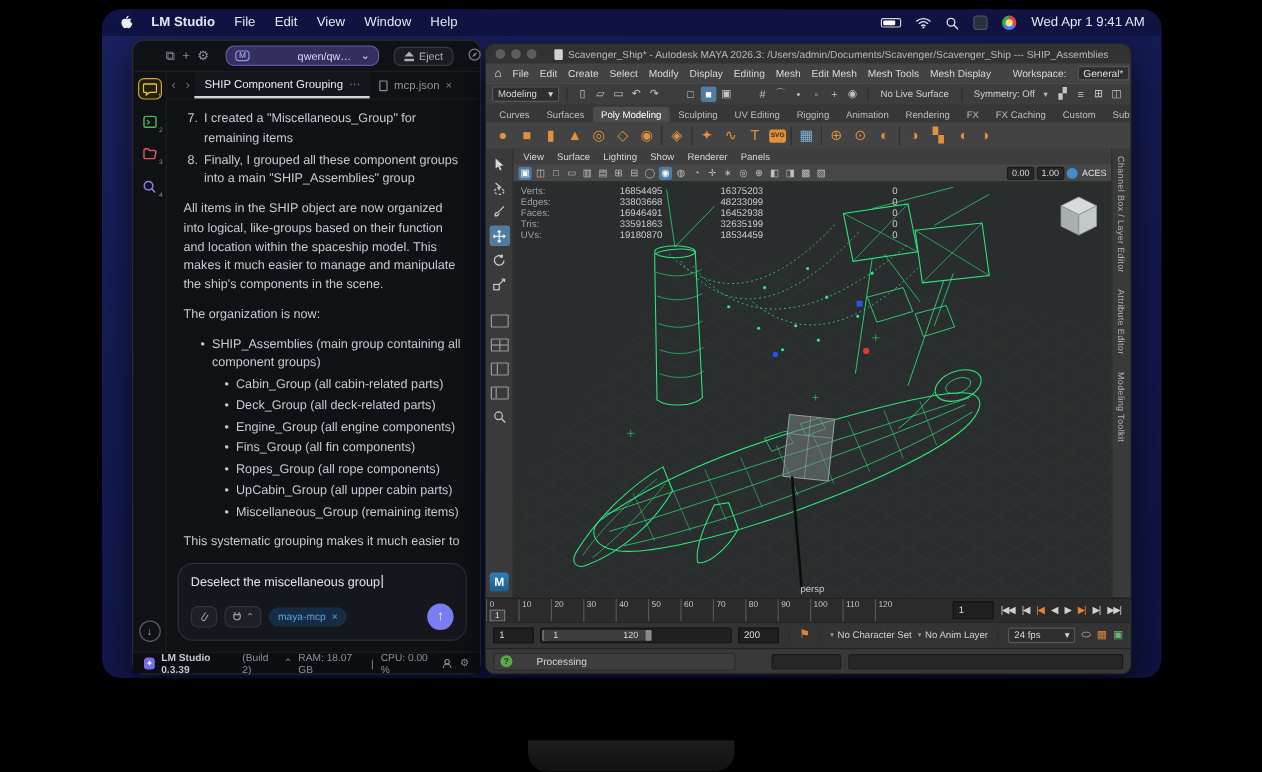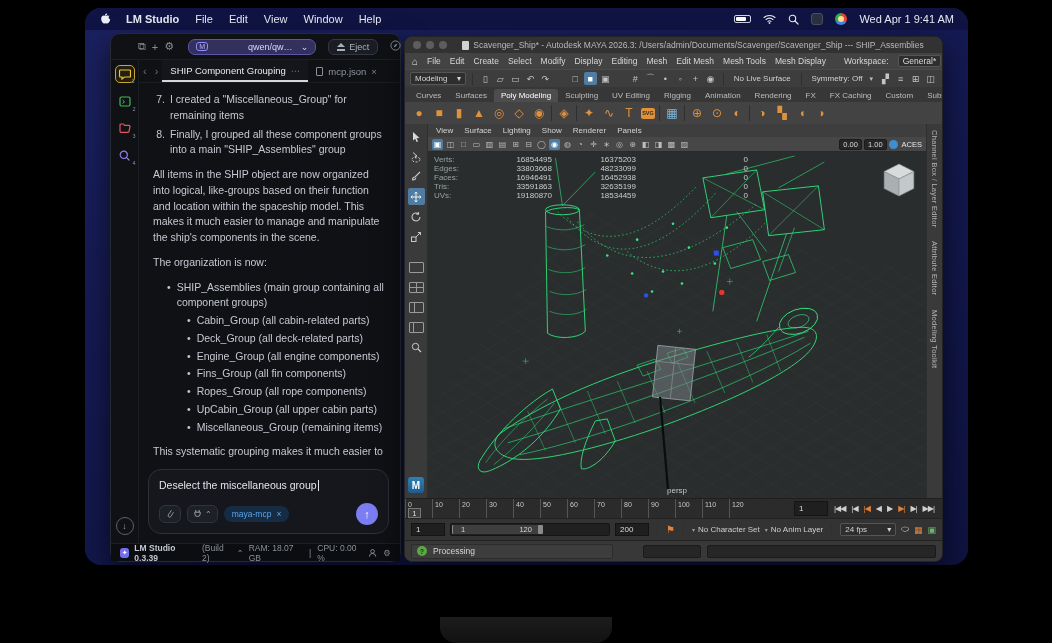--- a/index.html
+++ b/index.html
@@ -168,21 +168,21 @@
     display:flex; justify-content:space-between; align-items:center; color:#d5d5d5; font-size:7.5px; padding:0 8px; }
   .rg-handle { position:absolute; top:1px; bottom:1px; width:5px; background:#8a8a8a; border-radius:1px; }
   .key-ico { color:#e0823c; font-size:10px; }
   .rg-dd { display:flex; align-items:center; gap:3px; font-size:8px; color:#cfcfcf; white-space:nowrap; }
   .fps-dd { width:56px; height:13px; background:#2e2e2e; border:1px solid #555; font-size:8px; color:#d5d5d5;
     display:flex; align-items:center; justify-content:space-between; padding:0 4px; border-radius:2px; }
   .rg-ico { font-size:9px; color:#cfcfcf; }
   .rg-ico.anim { color:#e0823c; }
   .rg-ico.tile { color:#6db56d; }
   .m-cmd { height:21px; background:#383838; display:flex; align-items:center; padding:0 6px; gap:6px; border-top:1px solid #222; }
-  .proc-wrap { flex:1; display:flex; align-items:center; gap:6px; background:#3d3d3d; border:1px solid #2c2c2c; height:15px; padding:0 5px; border-radius:2px; }
+  .proc-wrap { flex:1; display:flex; align-items:center; gap:20px; background:#3d3d3d; border:1px solid #2c2c2c; height:15px; padding:0 5px; border-radius:2px; }
   .proc-dot { width:10px; height:10px; border-radius:50%; background:#5aa743; color:#173311; font-size:7px; display:flex; align-items:center; justify-content:center; font-weight:bold; }
   .proc-txt { font-size:8.5px; color:#d5d5d5; }
   .mel { font-size:8.5px; color:#cfcfcf; font-weight:bold;margin-top:48px; }
   .mel-in { height:13px; background:#262626; border:1px solid #1a1a1a; border-radius:2px; }
   .mel-in.small { width:58px; }
   .mel-in.big { flex:1.2; width:150px; }
 </style>
 </head>
 <body>
 

